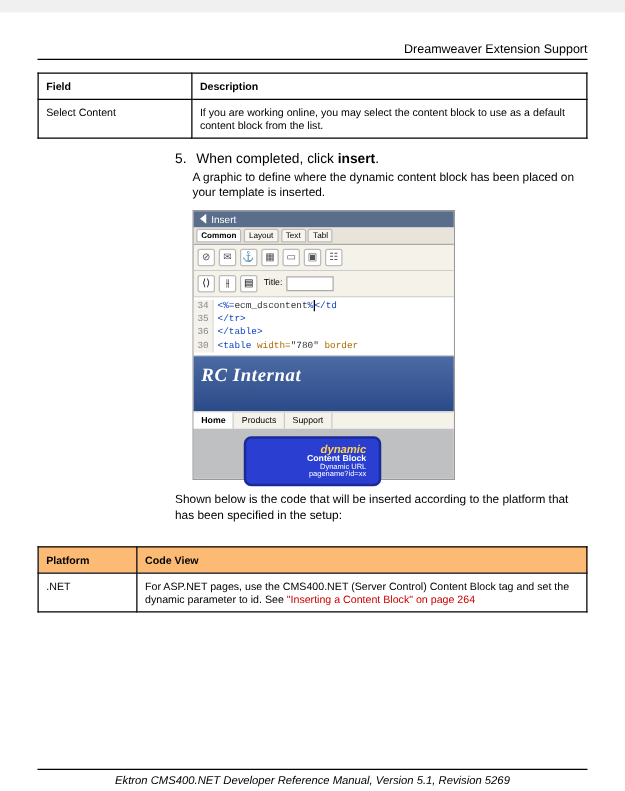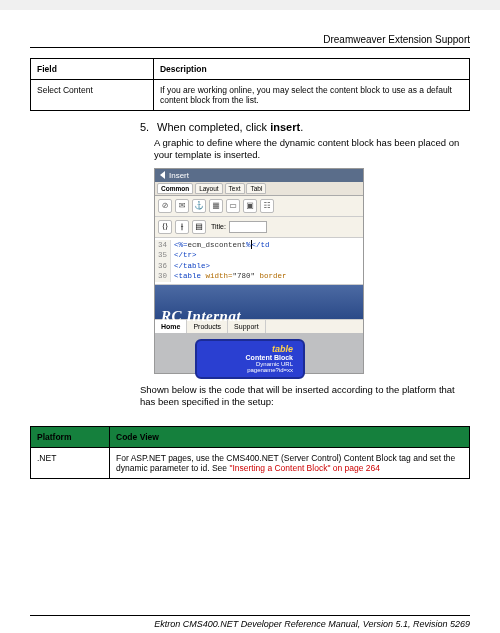--- a/index.html
+++ b/index.html
@@ -176,27 +176,27 @@
     .code-attr { color: #b06a00; }
     .code-text { color: #333; }
     .code-cursor {
       display: inline-block;
       width: 1px;
       height: 9px;
       background: #000;
       vertical-align: middle;
     }
     .ss-preview {
-      height: 34px;
+      height: 44px;
       background: linear-gradient(#4c6aa3, #2b4a88);
       color: #fff;
       font-style: italic;
       font-weight: bold;
       font-size: 15px;
-      padding: 23px 6px 0 6px;
+      padding: 8px 6px 0 6px;
       letter-spacing: 0.5px;
       font-family: Georgia, serif;
     }
     .ss-navbar {
       background: #f5f2e9;
       border-top: 1px solid #ccc;
       display: flex;
       font-size: 7px;
     }
     .ss-navbar .nav-item {
@@ -240,39 +240,39 @@
       width: 100%;
       margin-top: 4px;
     }
     .table2 th, .table2 td {
       border: 1px solid #000;
       padding: 5px 6px;
       text-align: left;
       vertical-align: top;
       font-size: 8.5px;
     }
-    .t2-h { background: #15803d; font-weight: bold; }
+    .t2-h { background: #fdba74; font-weight: bold; }
     .col-plat { width: 18%; }
     .col-cv { width: 82%; }
     .link-red { color: #c00; }
 
     .footer {
       position: absolute;
       bottom: 14px;
       left: 30px;
       right: 30px;
     }
     .footer-rule {
       border: none;
       border-top: 1px solid #000;
       margin-bottom: 3px;
     }
     .footer-row {
       display: flex;
-      justify-content: flex-end;
+      justify-content: center;
       font-style: italic;
       font-size: 9px;
     }
   </style>
 </head>
 <body>
 
 <div class="page">
 
   <div class="header-right">Dreamweaver Extension Support</div>
@@ -334,21 +334,21 @@
         <div class="code-row"><span class="gutter">30</span><span class="code-tag">&lt;table</span> <span class="code-attr">width=</span><span class="code-text">"780"</span> <span class="code-attr">border</span></div>
       </div>
       <div class="ss-preview">RC Internat</div>
       <div class="ss-navbar">
         <span class="nav-item active">Home</span>
         <span class="nav-item">Products</span>
         <span class="nav-item">Support</span>
       </div>
       <div class="ss-gray">
         <div class="cb-block">
-          <div class="cb-title">table</div>
+          <div class="cb-title">dynamic</div>
           <div class="cb-line">Content Block</div>
           <div class="cb-sub">Dynamic URL</div>
           <div class="cb-sub">pagename?id=xx</div>
         </div>
       </div>
     </div>
 
     <div class="para2">Shown below is the code that will be inserted according to the platform that has been specified in the setup:</div>
   </div>
 

